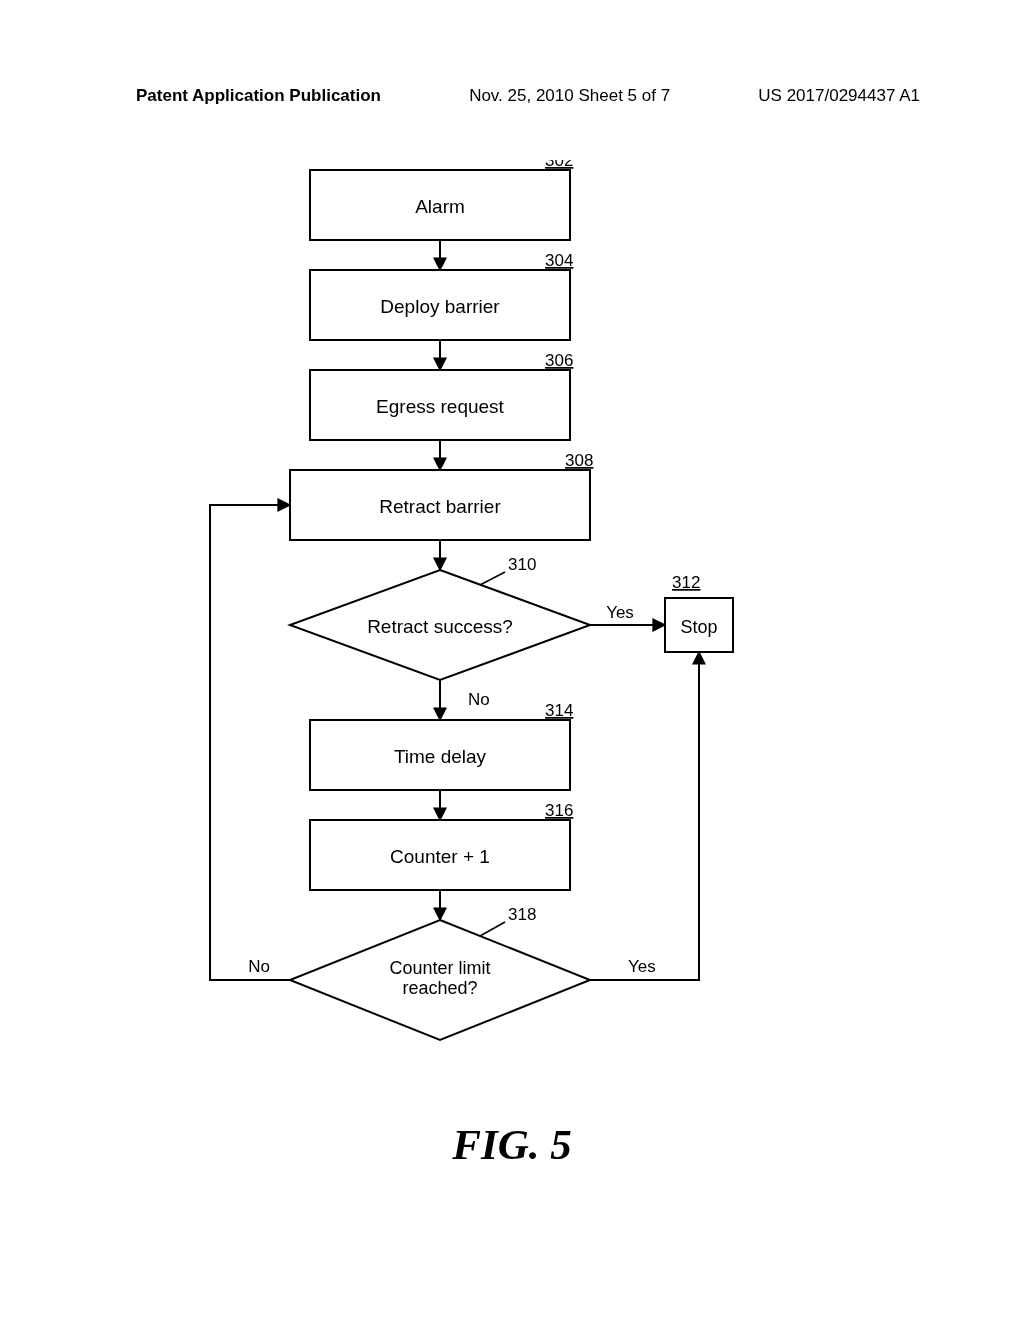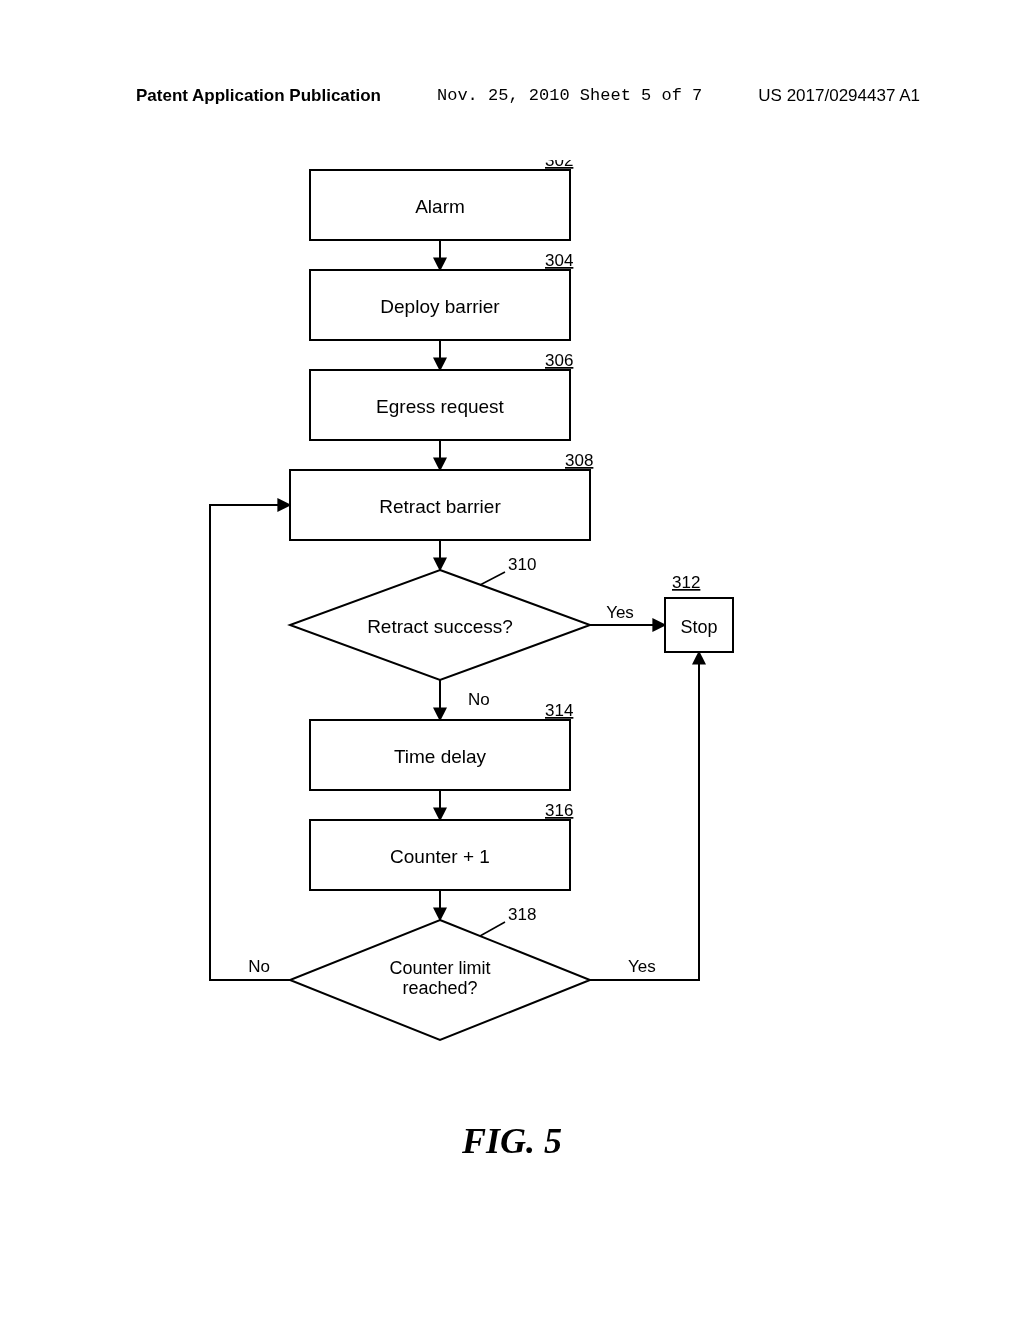--- a/index.html
+++ b/index.html
@@ -17,40 +17,40 @@
     position: absolute;
     top: 86px;
     left: 16px;
     width: 100%;
     padding: 0 120px 0 120px;
     display: flex;
     justify-content: space-between;
     font-size: 17px;
   }
   .header .left { font-weight: bold; }
-  .header .center { font-weight: normal; font-family: Liberation Mono, monospace; }
+  .header .center { font-weight: normal; }
   .header .right { font-weight: normal; }
   .canvas {
     position: absolute;
     top: 160px;
     left: 0;
     width: 1024px;
     height: 1000px;
   }
   .canvas svg { display: block; }
   .figlabel {
     position: absolute;
     left: 0;
     width: 1024px;
     text-align: center;
     top: 1120px;
     font-family: "Times New Roman", Times, serif;
     font-style: italic;
     font-weight: bold;
-    font-size: 36px;
+    font-size: 43px;
   }
 </style>
 </head>
 <body>
 
 <div class="header">
   <span class="left">Patent Application Publication</span>
   <span class="center">Nov. 25, 2010  Sheet 5 of 7</span>
   <span class="right">US 2017/0294437 A1</span>
 </div>

